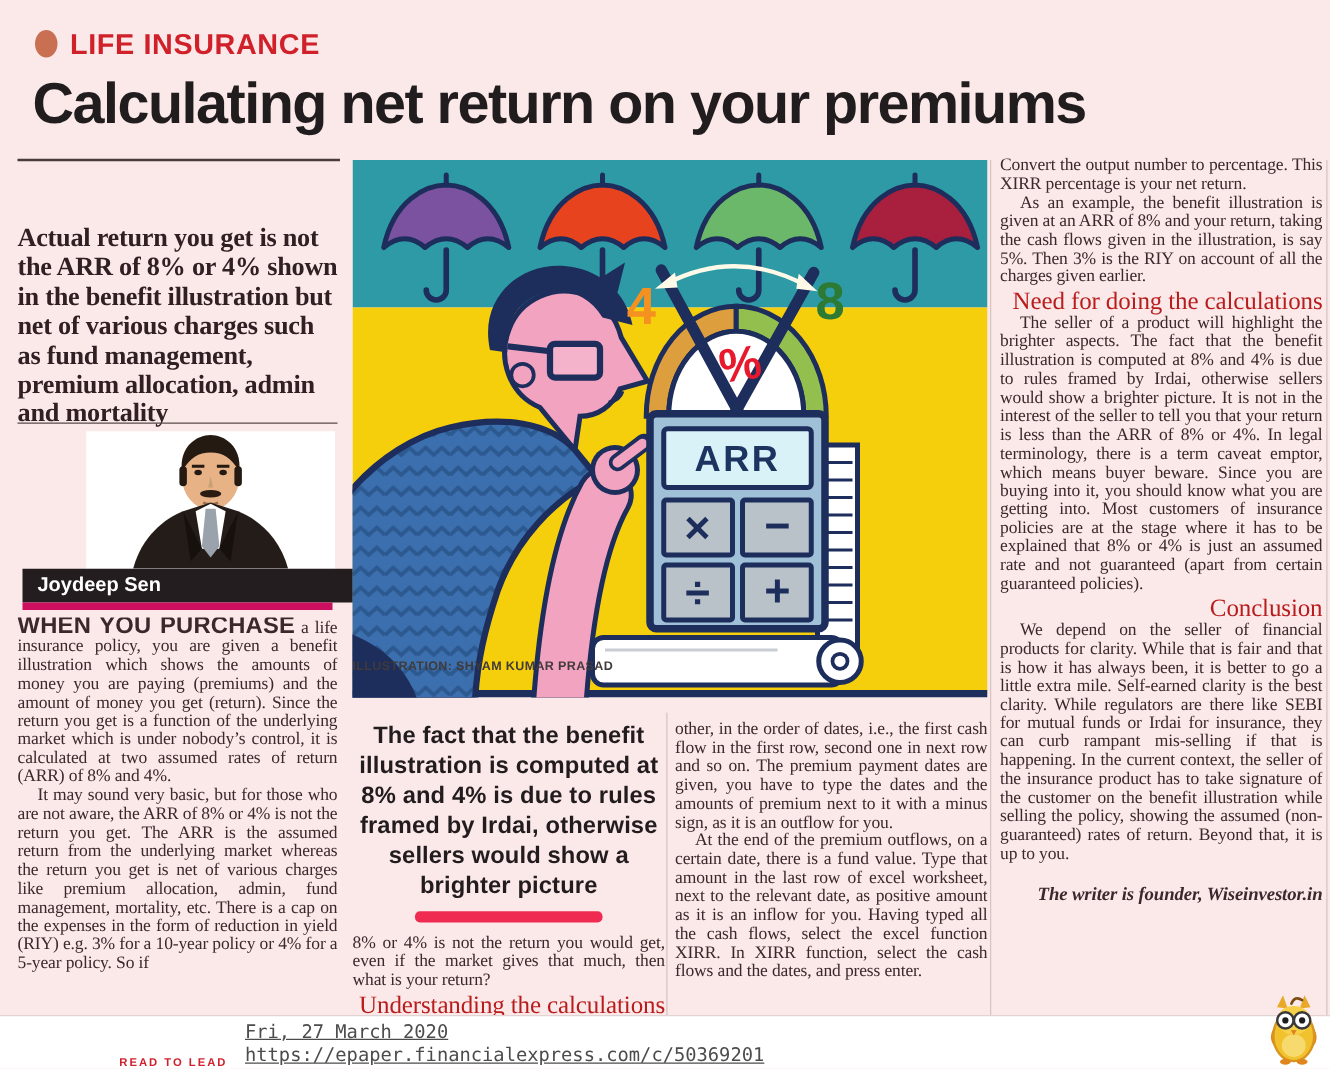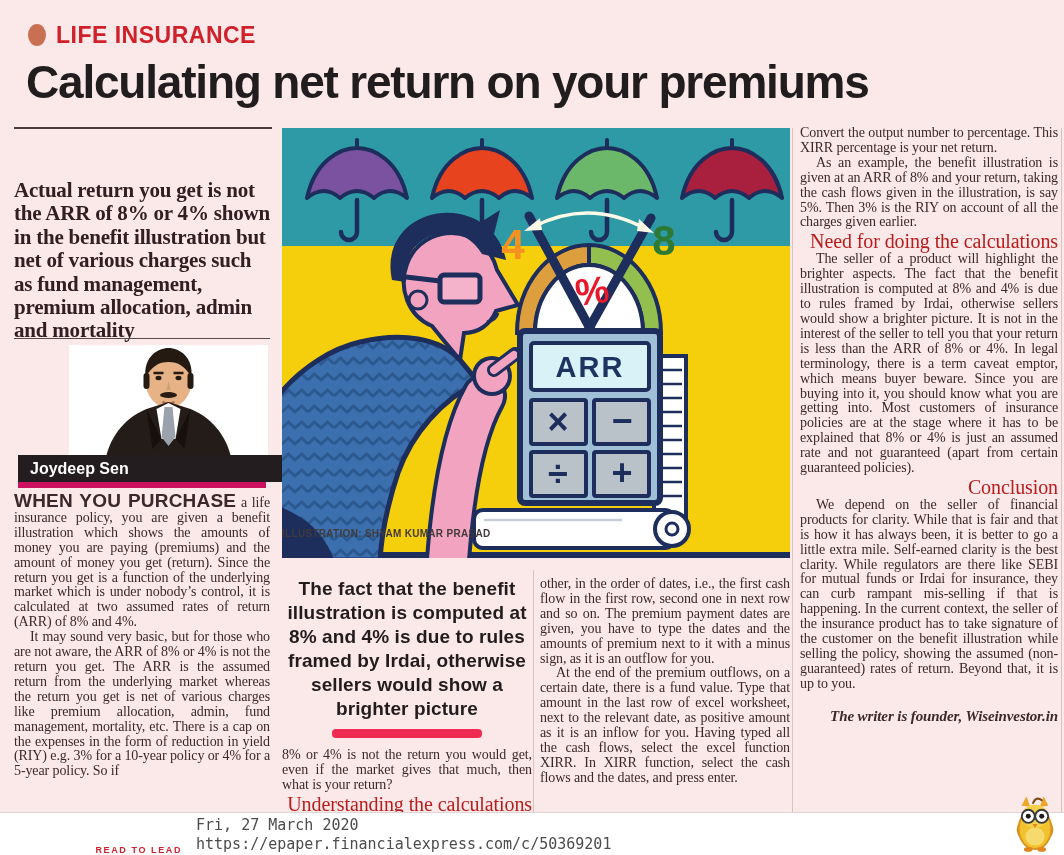--- a/index.html
+++ b/index.html
@@ -70,21 +70,21 @@
   #footer { position:absolute; left:0; bottom:0; width:1064px; height:43px;
     background:#ffffff; border-top:1px solid #e3d4d4; }
   #fe-logo { position:absolute; left:10px; top:5px;
     font:bold 27px/28px "Liberation Sans", sans-serif; letter-spacing:-1px;
     color:var(--fe_blue,#1a567e); }
   #fe-tagline { position:absolute; left:10px; top:32px; width:172px; text-align:right;
     font:bold 9px "Liberation Sans", sans-serif; letter-spacing:1.6px;
     color:var(--fe_red,#d0212e); }
   #meta { position:absolute; left:196px; top:3px;
     font:15px/19px "DejaVu Sans Mono", monospace; color:var(--meta_gray,#4c4c4c);
-    white-space:nowrap; }
+    white-space:nowrap;text-decoration:underline; }
   #meta a { color:inherit; text-decoration:none; }
   #owl { position:absolute; right:6px; bottom:2px; width:46px; height:58px; z-index:5; }
 </style>
 </head>
 <body>
 
 <div id="page">
 
   <div id="kicker-dot"></div>
   <div id="kicker">LIFE INSURANCE</div>

